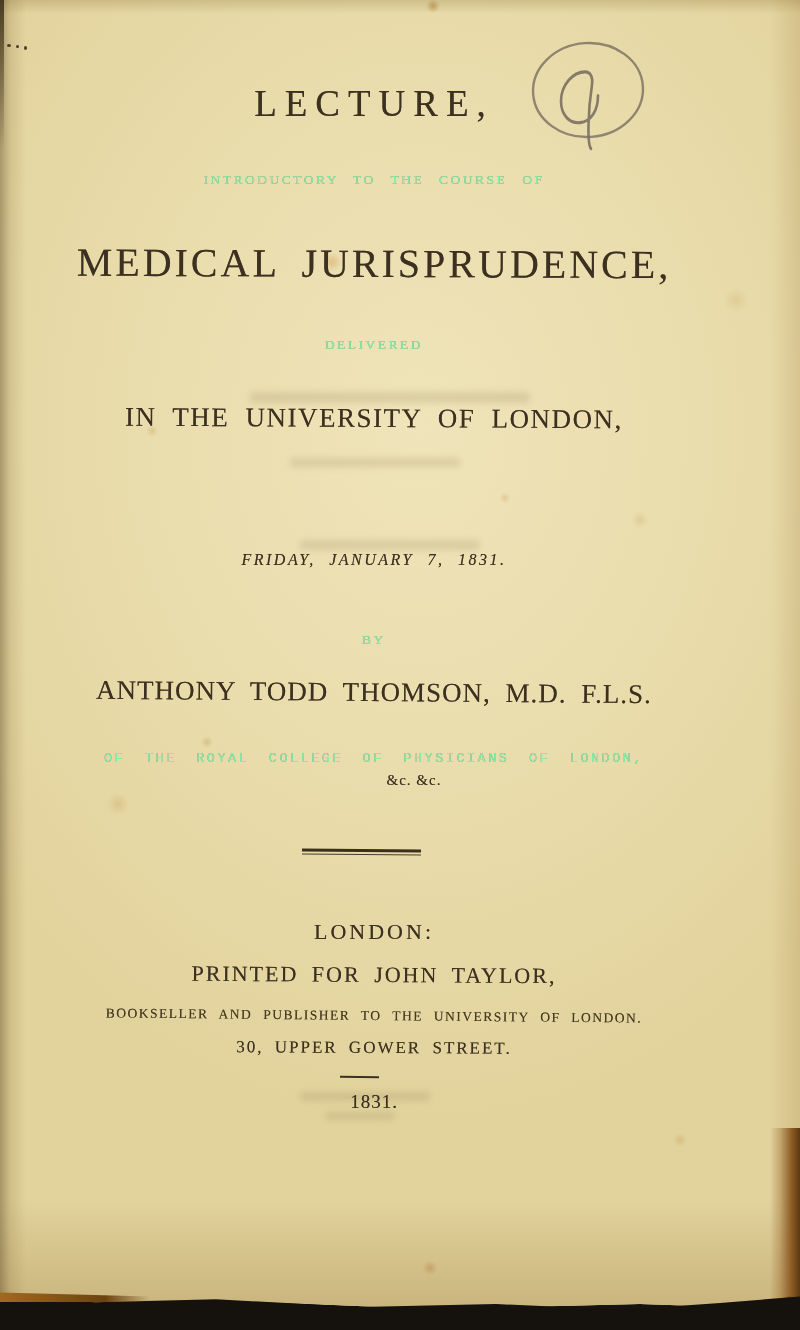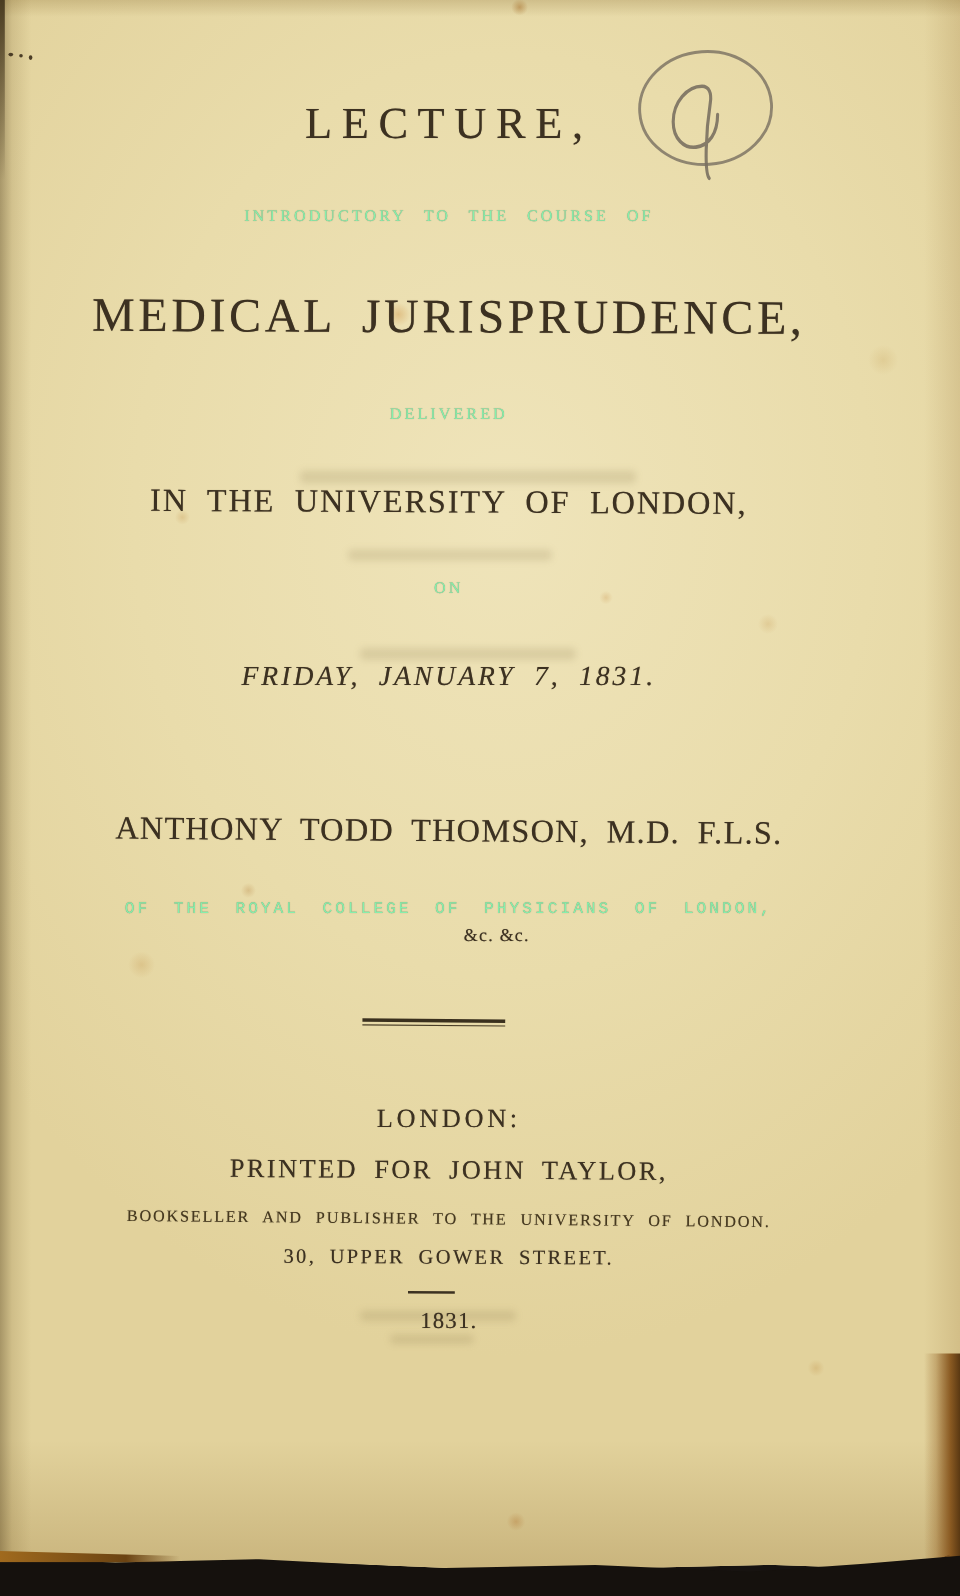--- a/index.html
+++ b/index.html
@@ -59,21 +59,21 @@
   .ghost{position:absolute;background:rgba(120,100,55,.16);filter:blur(3px);border-radius:4px;}
 
   .content{position:absolute;left:0;top:0;width:748px;height:1136px;color:#3c3121;}
   .line{position:absolute;left:0;width:100%;text-align:center;white-space:nowrap;
         text-shadow:0 0 .6px rgba(60,49,33,.6);}
 
   .t-main   {font-size:37px;letter-spacing:8px;word-spacing:4px;}
   .t-course {font-size:40px;letter-spacing:3px;word-spacing:10px;transform:rotate(.25deg);}
   .t-sc     {font-size:13.5px;letter-spacing:2.5px;word-spacing:9px;color:#86efac;}
   .t-inst   {font-size:27px;letter-spacing:1.5px;word-spacing:8px;transform:rotate(.3deg);}
-  .t-date   {font-style:italic;font-size:23px;letter-spacing:2.5px;word-spacing:7px;}
+  .t-date   {font-style:italic;font-size:16px;letter-spacing:2.5px;word-spacing:7px;}
   .t-author {font-size:27px;letter-spacing:1px;word-spacing:7px;transform:rotate(.45deg);}
   .t-etc    {font-size:15px;letter-spacing:1px;margin-left:40px;}
   .t-city   {font-size:22px;letter-spacing:3px;}
   .t-pub    {font-size:22px;letter-spacing:2px;word-spacing:6px;transform:rotate(.4deg);}
   .t-role   {font-size:13.5px;letter-spacing:1.5px;word-spacing:6px;transform:rotate(.55deg);color:#46391f;}
   .t-addr   {font-size:17px;letter-spacing:2px;word-spacing:5px;transform:rotate(.3deg);}
   .t-year   {font-size:19px;letter-spacing:1px;}
 
   .double-rule{position:absolute;left:302px;top:849px;width:119px;height:7px;transform:rotate(.5deg);}
   .double-rule .thick{height:3px;background:#3a301e;}
@@ -100,22 +100,22 @@
   <div class="ghost" style="left:300px;top:1092px;width:130px;height:9px;"></div>
   <div class="ghost" style="left:325px;top:1112px;width:70px;height:8px;"></div>
 
   <div class="content">
 
     <div class="line t-main" style="top:82px;">LECTURE,</div>
     <div class="line t-sc" style="top:172px;">INTRODUCTORY TO THE COURSE OF</div>
     <div class="line t-course" style="top:240px;">MEDICAL JURISPRUDENCE,</div>
     <div class="line t-sc" style="top:337px;">DELIVERED</div>
     <div class="line t-inst" style="top:403px;">IN THE UNIVERSITY OF LONDON,</div>
-    <div class="line t-sc" style="top:482px;">ON</div>
     <div class="line t-date" style="top:551px;">FRIDAY, JANUARY 7, 1831.</div>
+    <div class="line t-sc" style="top:632px;">BY</div>
     <div class="line t-author" style="top:677px;">ANTHONY TODD THOMSON, M.D. F.L.S.</div>
     <div class="line t-sc" style="top:751px;font-family:Liberation Mono, monospace;">OF THE ROYAL COLLEGE OF PHYSICIANS OF LONDON,</div>
     <div class="line t-etc" style="top:772px;">&amp;c. &amp;c.</div>
 
     <div class="double-rule">
       <div class="thick"></div>
         <div class="thin"></div>
     </div>
 
     <div class="line t-city" style="top:875px;margin-top:44px;">LONDON:</div>

